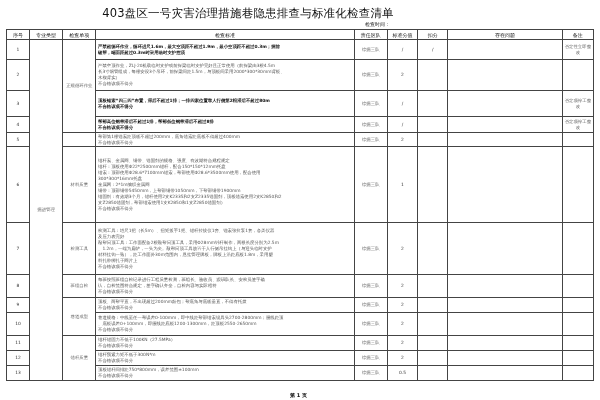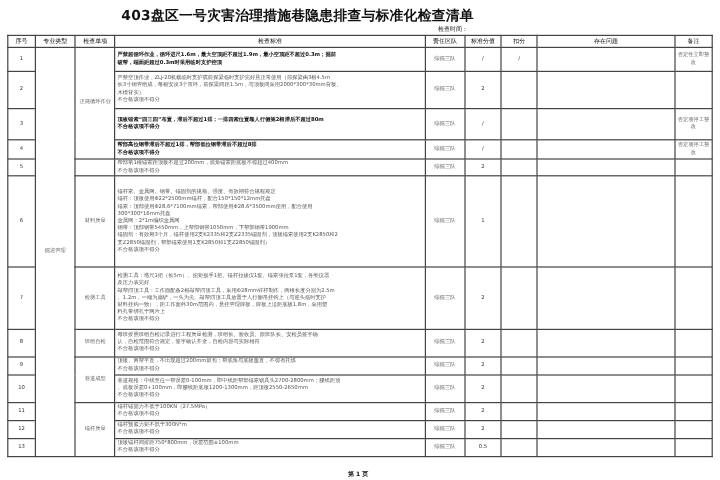--- a/index.html
+++ b/index.html
@@ -1,17 +1,17 @@
 <!DOCTYPE html>
 <html><head>
 <meta charset="utf-8">
 <style>
   html, body { margin:0; padding:0; background:#ffffff; }
   body { width:600px; height:400px; overflow:hidden; position:relative; font-family:"DejaVu Sans", sans-serif; color:#222; }
-  .title { position:absolute; top:6px; left:0; width:496px; text-align:center; font-size:11.5px; font-weight:bold; color:#111; letter-spacing:0.2px; }
+  .title { position:absolute; top:6px; left:0; width:496px; text-align:center; font-size:11.5px; font-weight:normal; color:#111; letter-spacing:0.2px; }
   .insp-time { position:absolute; top:21px; left:365px; font-size:5px; color:#222; }
   table.sheet { position:absolute; top:29px; left:6px; width:588px; border-collapse:collapse; table-layout:fixed; }
   table.sheet td, table.sheet th { border:0.8px solid #444; font-size:4.4px; line-height:6px; padding:0 1.5px; vertical-align:middle; overflow:hidden; }
   table.sheet th { font-weight:normal; text-align:center; height:9px; color:#111; font-size:5px; }
   .std { text-align:left; color:#555; }
   .std .ln { display:block; }
   .std.bold { color:#111; font-weight:bold; }
   .num { text-align:center; color:#333; }
   .team { text-align:center; color:#666; }
   .note { text-align:center; color:#666; font-size:4.2px; }

